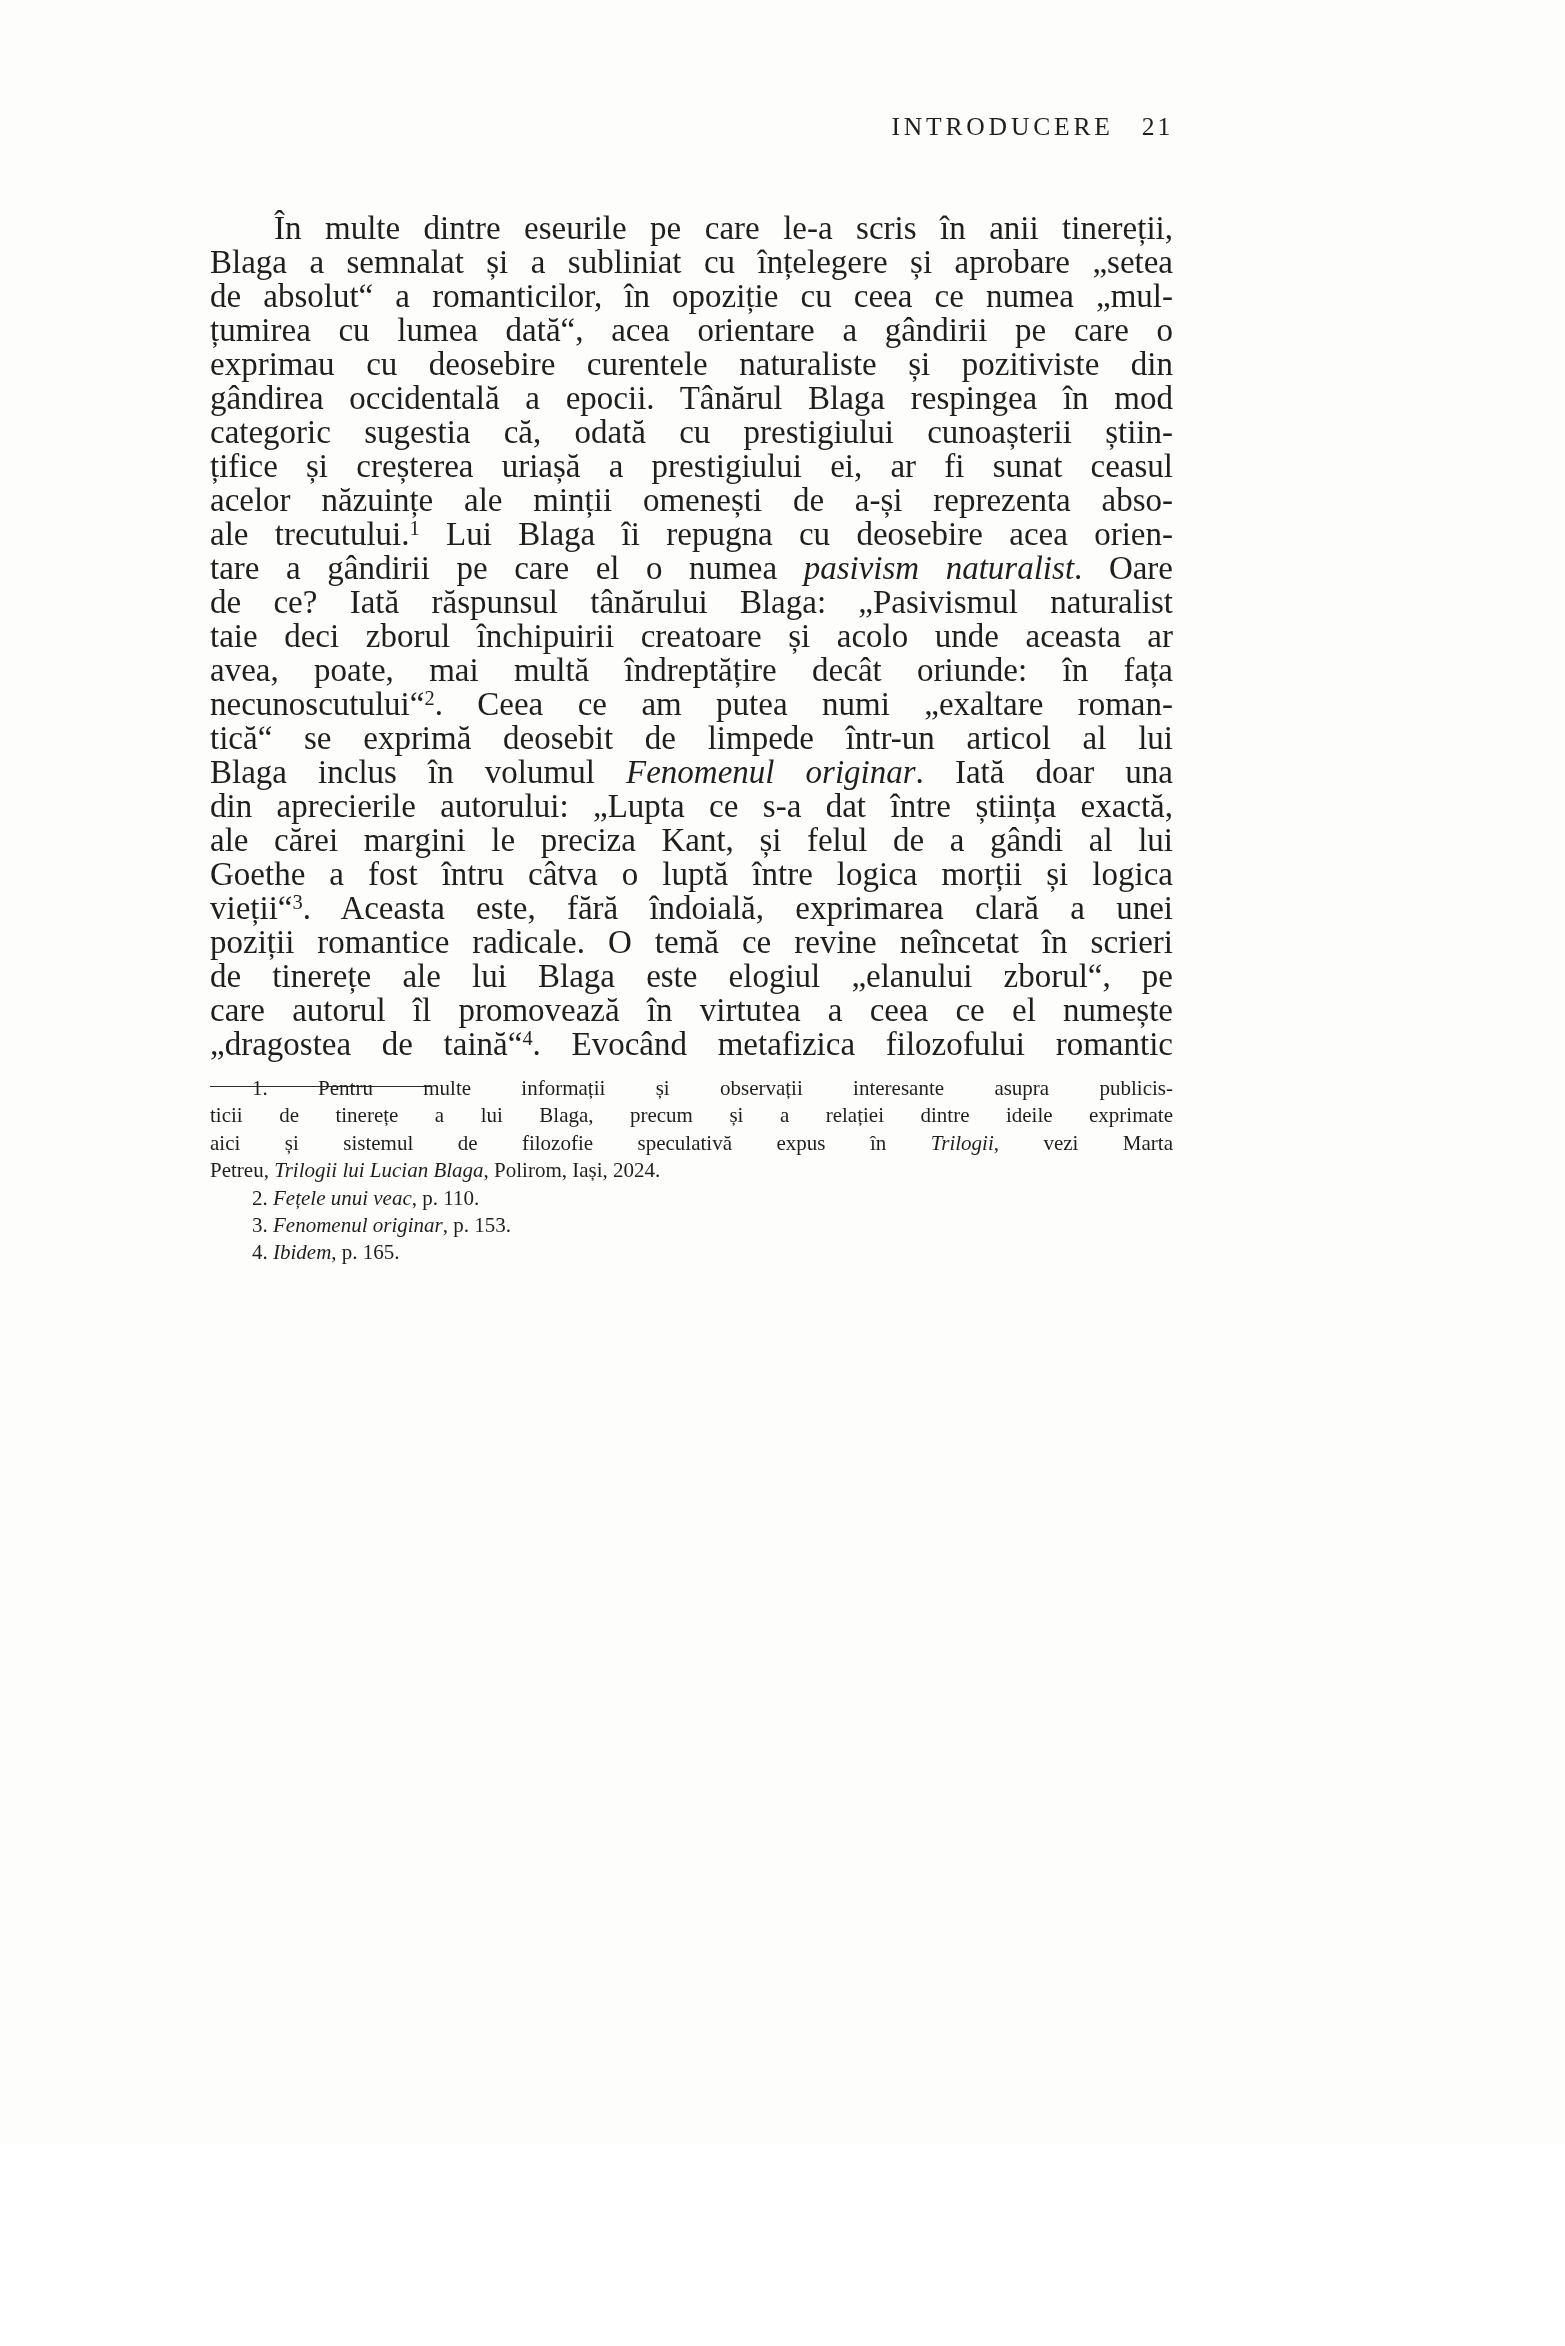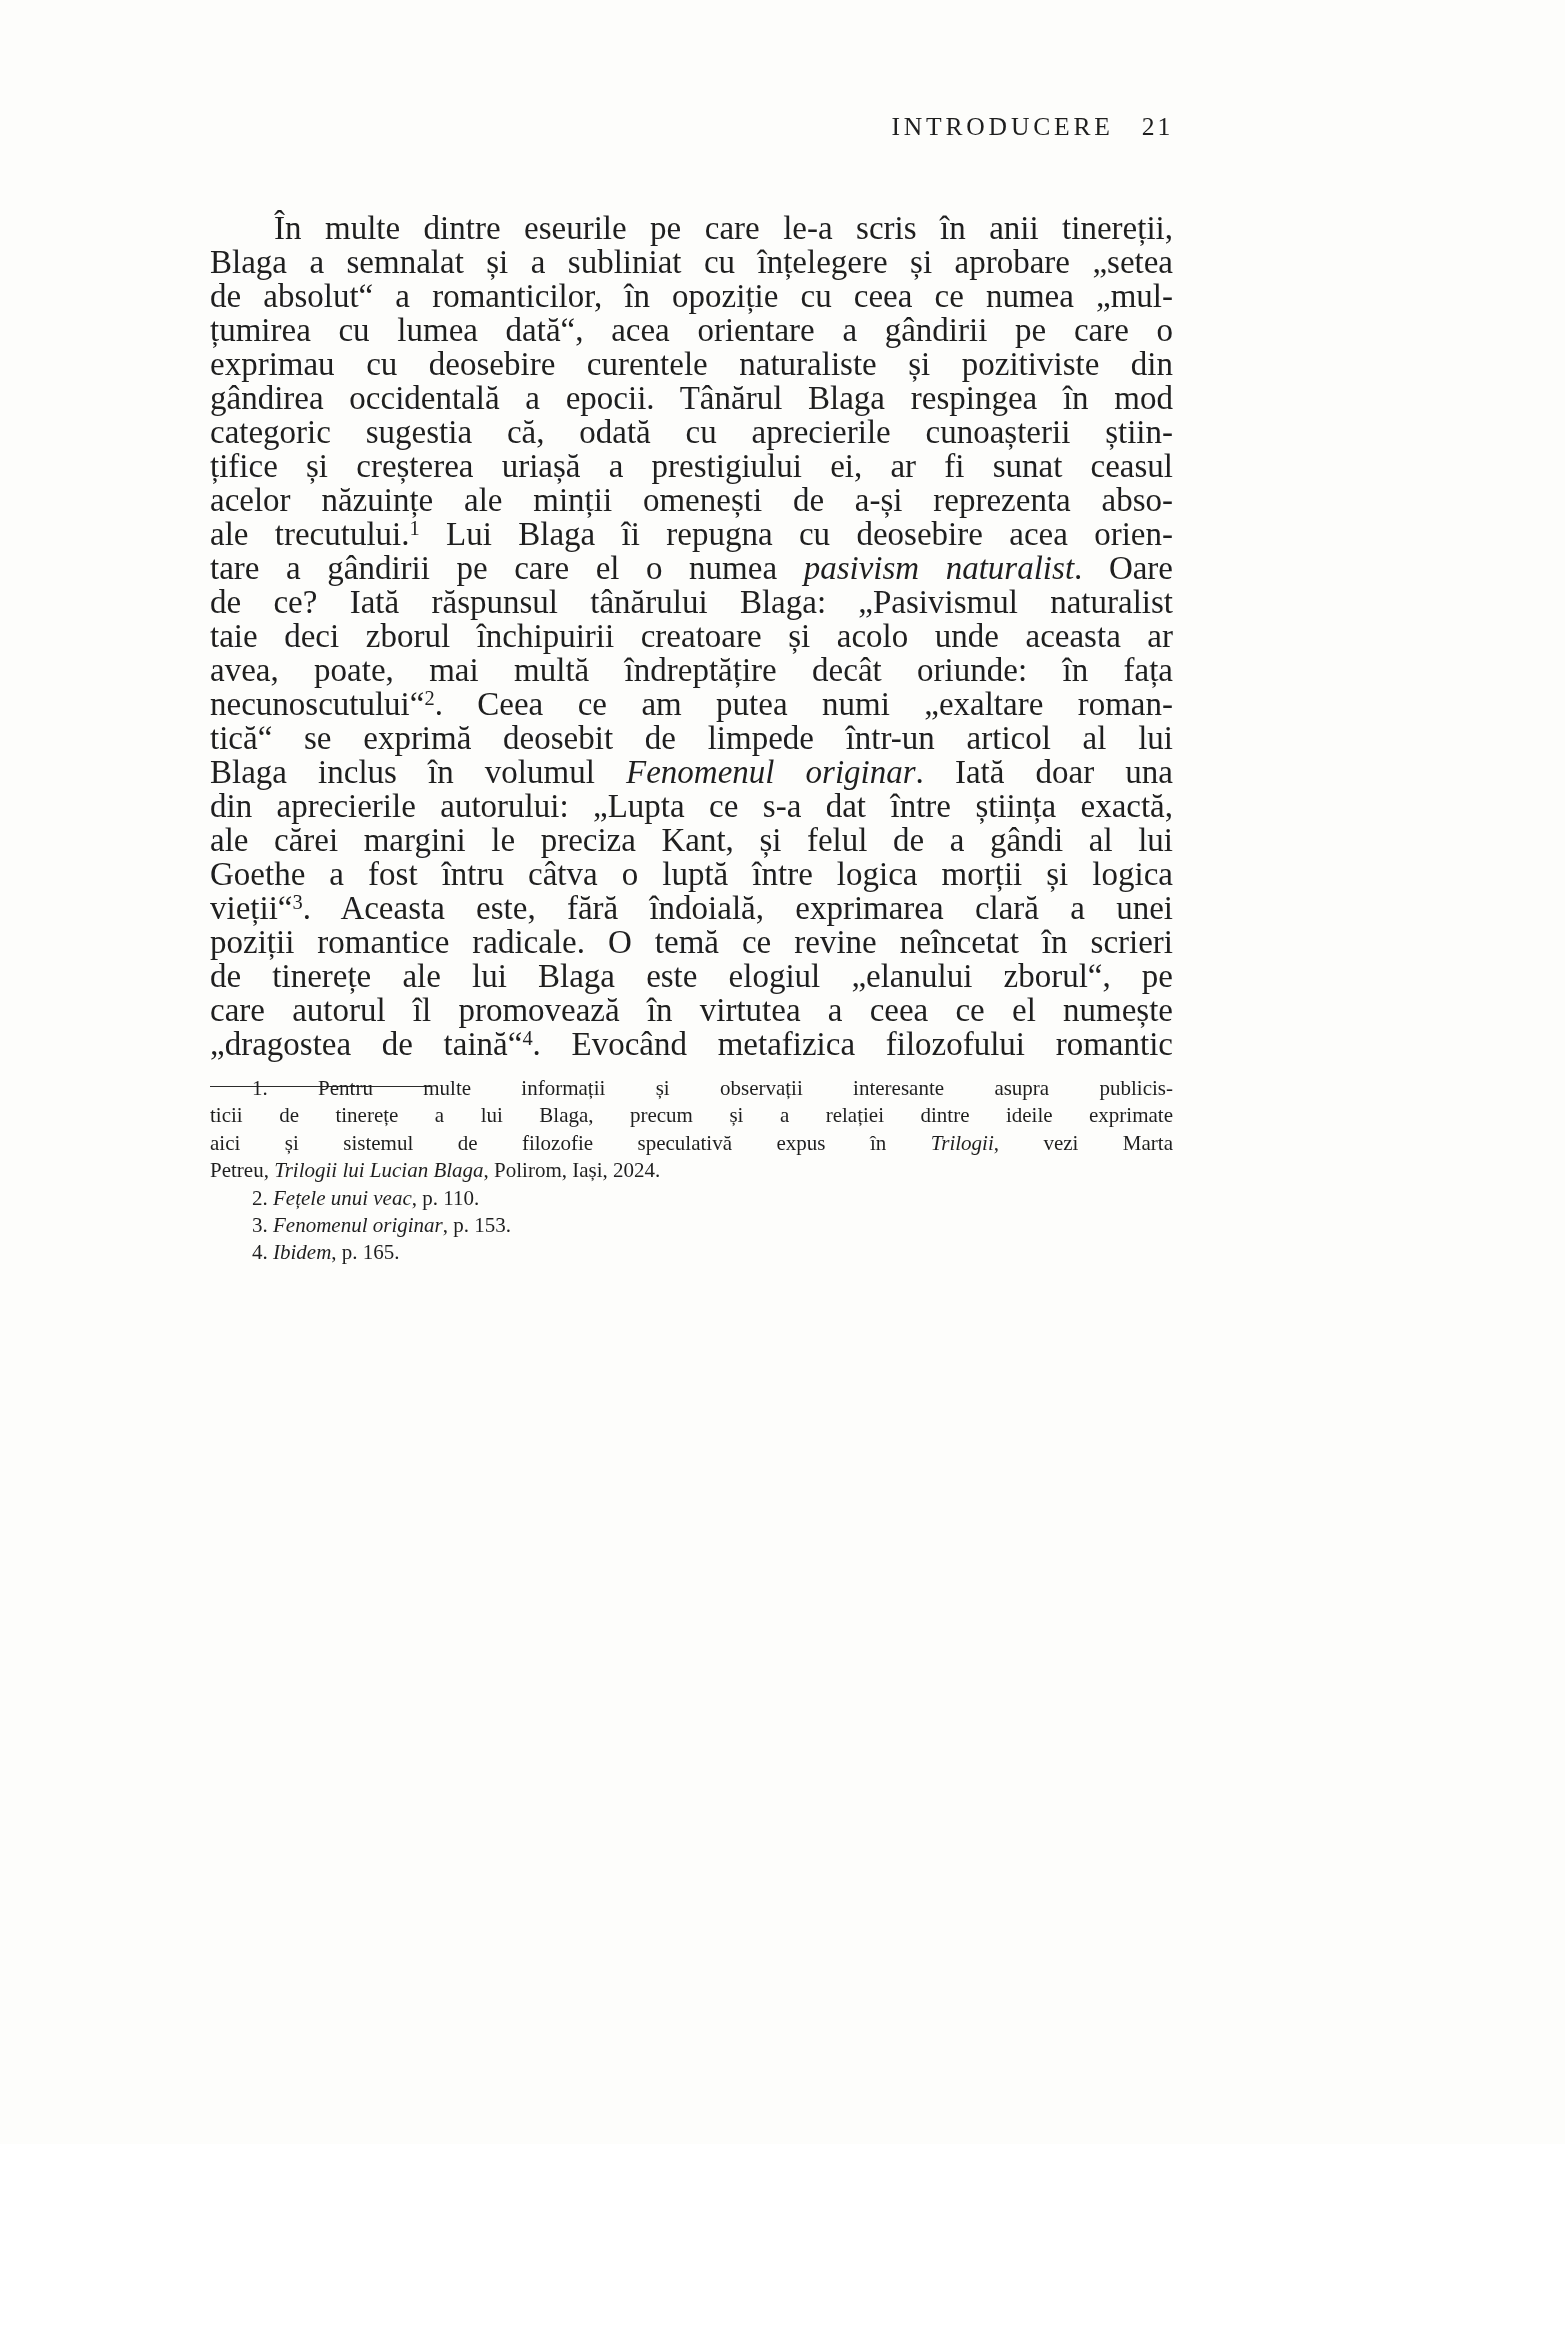--- a/index.html
+++ b/index.html
@@ -75,21 +75,21 @@
     <span class="head-title">INTRODUCERE</span><span class="head-page">21</span>
   </header>
 
   <main class="body-text">
       <div class="line indent"><span>În multe dintre eseurile pe care le-a scris în anii tinereții,</span></div>
       <div class="line"><span>Blaga a semnalat și a subliniat cu înțelegere și aprobare „setea</span></div>
       <div class="line"><span>de absolut“ a romanticilor, în opoziție cu ceea ce numea „mul-</span></div>
       <div class="line"><span>țumirea cu lumea dată“, acea orientare a gândirii pe care o</span></div>
       <div class="line"><span>exprimau cu deosebire curentele naturaliste și pozitiviste din</span></div>
       <div class="line"><span>gândirea occidentală a epocii. Tânărul Blaga respingea în mod</span></div>
-      <div class="line"><span>categoric sugestia că, odată cu aprecierile cunoașterii știin-</span></div>
+      <div class="line"><span>categoric sugestia că, odată cu prestigiului cunoașterii știin-</span></div>
       <div class="line"><span>țifice și creșterea uriașă a prestigiului ei, ar fi sunat ceasul</span></div>
       <div class="line"><span>acelor năzuințe ale minții omenești de a-și reprezenta abso-</span></div>
       <div class="line"><span>ale trecutului.</span><span class="sup">1</span><span> Lui Blaga îi repugna cu deosebire acea orien-</span></div>
       <div class="line"><span>tare a gândirii pe care el o numea </span><span class="i">pasivism naturalist</span><span>. Oare</span></div>
       <div class="line"><span>de ce? Iată răspunsul tânărului Blaga: „Pasivismul naturalist</span></div>
       <div class="line"><span>taie deci zborul închipuirii creatoare și acolo unde aceasta ar</span></div>
       <div class="line"><span>avea, poate, mai multă îndreptățire decât oriunde: în fața</span></div>
       <div class="line"><span>necunoscutului“</span><span class="sup">2</span><span>. Ceea ce am putea numi „exaltare roman-</span></div>
       <div class="line"><span>tică“ se exprimă deosebit de limpede într-un articol al lui</span></div>
       <div class="line"><span>Blaga inclus în volumul </span><span class="i">Fenomenul originar</span><span>. Iată doar una</span></div>

